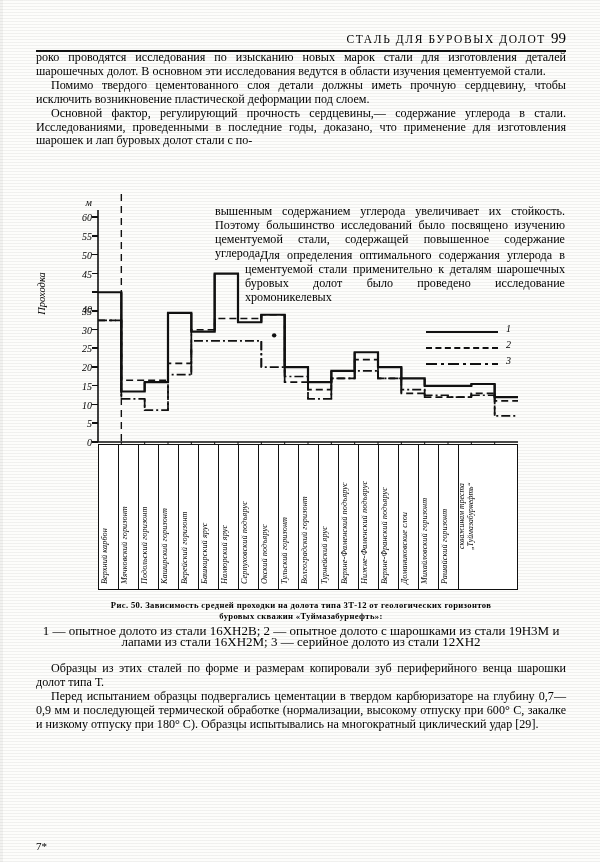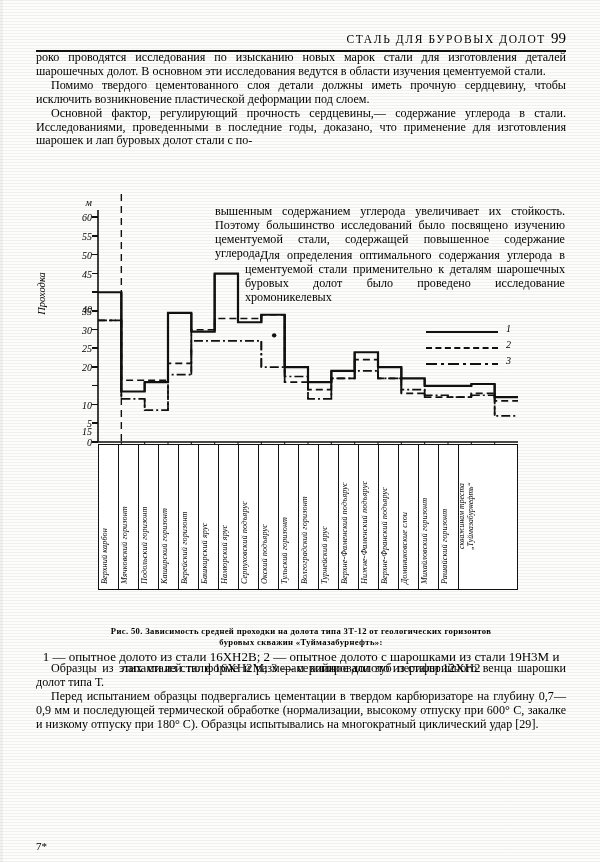--- a/index.html
+++ b/index.html
@@ -102,21 +102,21 @@
     font-style:italic;
     font-family:"Liberation Serif",serif;
     line-height:9px;
     letter-spacing:.1px;
   }
   .catlab.multi{white-space:normal;width:132px;text-align:center;}
 
   
   #caption{
     position:absolute;left:36px;width:530px;top:600px;
-    font-size:8.6px;line-height:11px;text-align:center;margin-top:26px;
+    font-size:8.6px;line-height:11px;text-align:center;
   }
   #caption .c1{font-weight:bold;letter-spacing:.35px;}
   #caption .c2{margin-top:3px;font-size:13px;letter-spacing:0;}
 
   #para-bot{left:36px;width:530px;top:662px;}
   .foot{position:absolute;left:36px;top:840px;font-size:11px;}
 </style>
 </head>
 <body>
 
@@ -143,21 +143,21 @@
 
   <div id="figure">
 
     <div class="ylabels" id="ylabels">
         <div class="ylab" style="top: 246px;">0</div>
         <div class="tick" style="top: 245px;"></div>
         <div class="ylab" style="top: 227.29px;">5</div>
         <div class="tick" style="top: 226.29px;"></div>
         <div class="ylab" style="top: 208.581px;">10</div>
         <div class="tick" style="top: 207.581px;"></div>
-        <div class="ylab" style="top: 189.871px; margin-top: 45px;">15</div>
+        <div class="ylab" style="top: 189.871px;">15</div>
         <div class="tick" style="top: 188.871px;"></div>
         <div class="ylab" style="top: 171.161px;">20</div>
         <div class="tick" style="top: 170.161px;"></div>
         <div class="ylab" style="top: 152.452px;">25</div>
         <div class="tick" style="top: 151.452px;"></div>
         <div class="ylab" style="top: 133.742px;">30</div>
         <div class="tick" style="top: 132.742px;"></div>
         <div class="ylab" style="top: 115.032px;">35</div>
         <div class="tick" style="top: 114.032px;"></div>
         <div class="ylab" style="top: 113px;">40</div>

